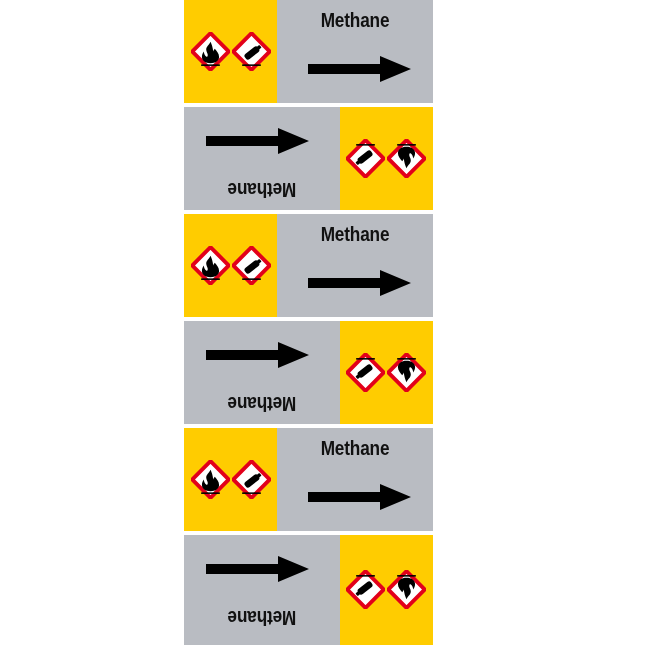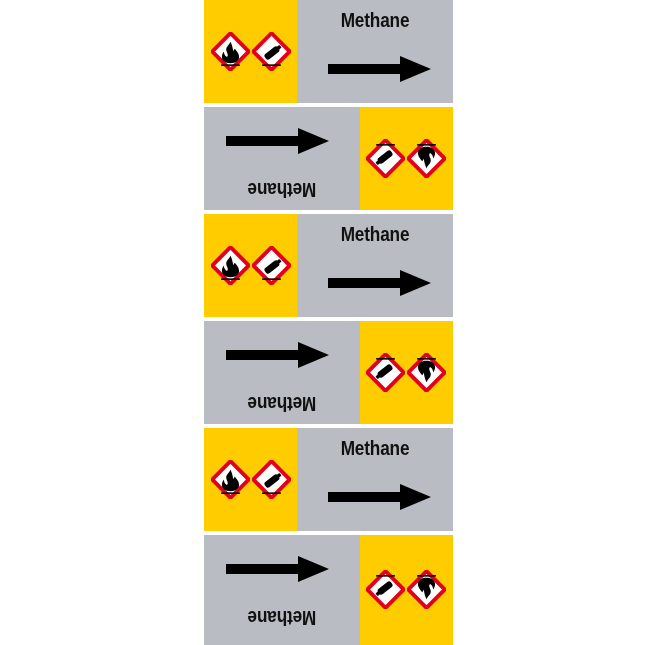--- a/index.html
+++ b/index.html
@@ -14,21 +14,21 @@
     font-family: "Liberation Sans", sans-serif;
   }
   #sheet {
     position: relative;
     width: 645px;
     height: 645px;
     background: #ffffff;
   }
   .marker-strip {
     position: absolute;
-    left: 204px;
+    left: 184px;
     width: 249px;
     height: 103px;
     display: flex;
     flex-direction: row;
     overflow: hidden;
   }
   .marker-strip.flipped > .strip-inner {
     transform: rotate(180deg);
   }
   .strip-inner {

